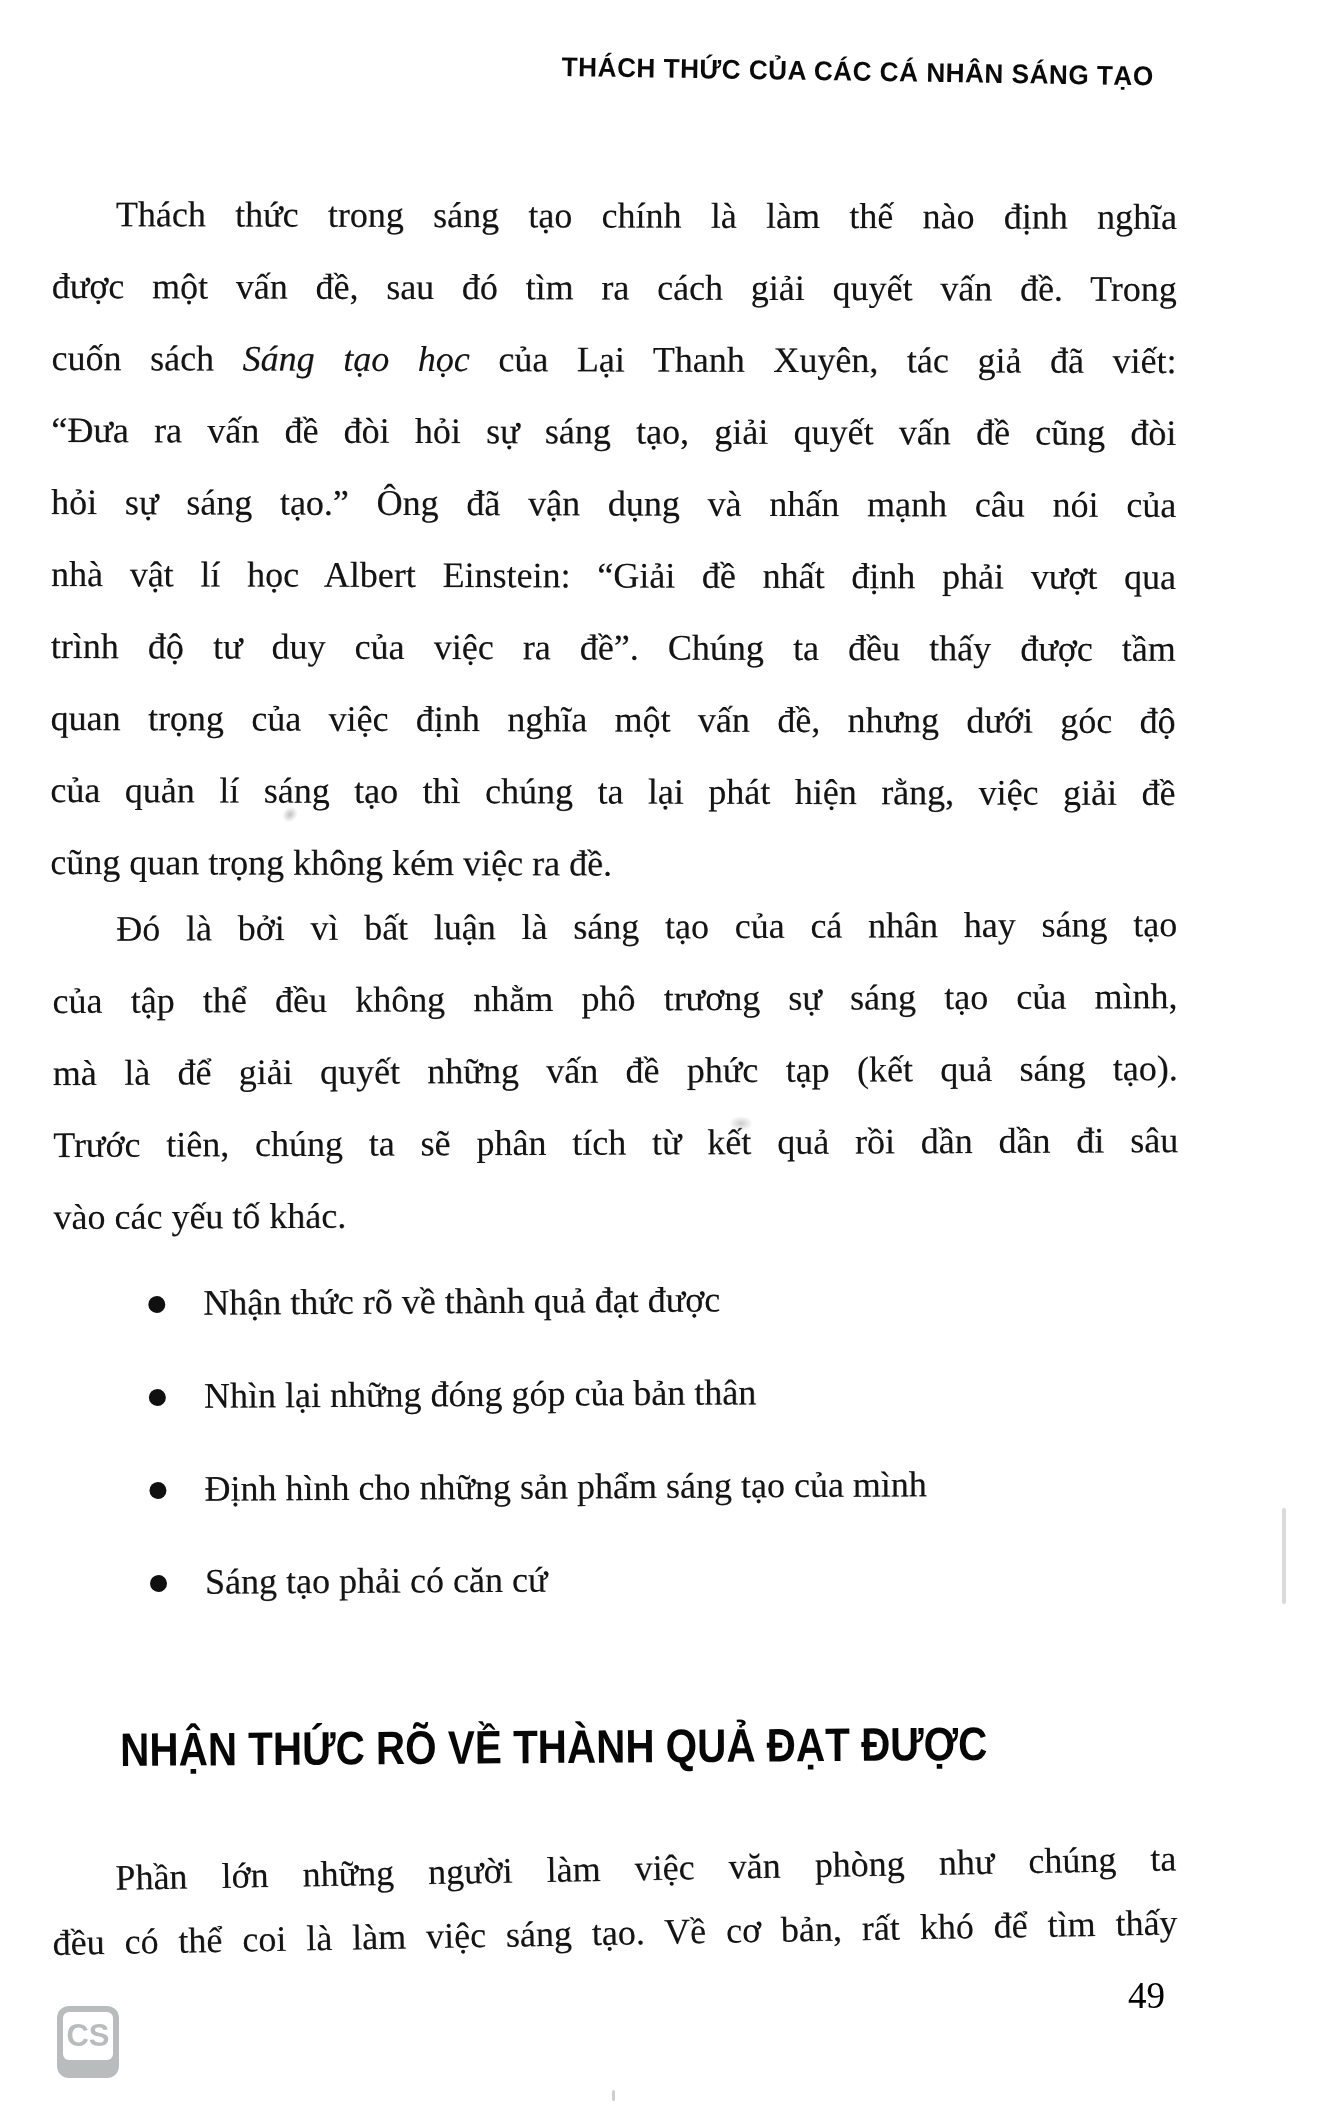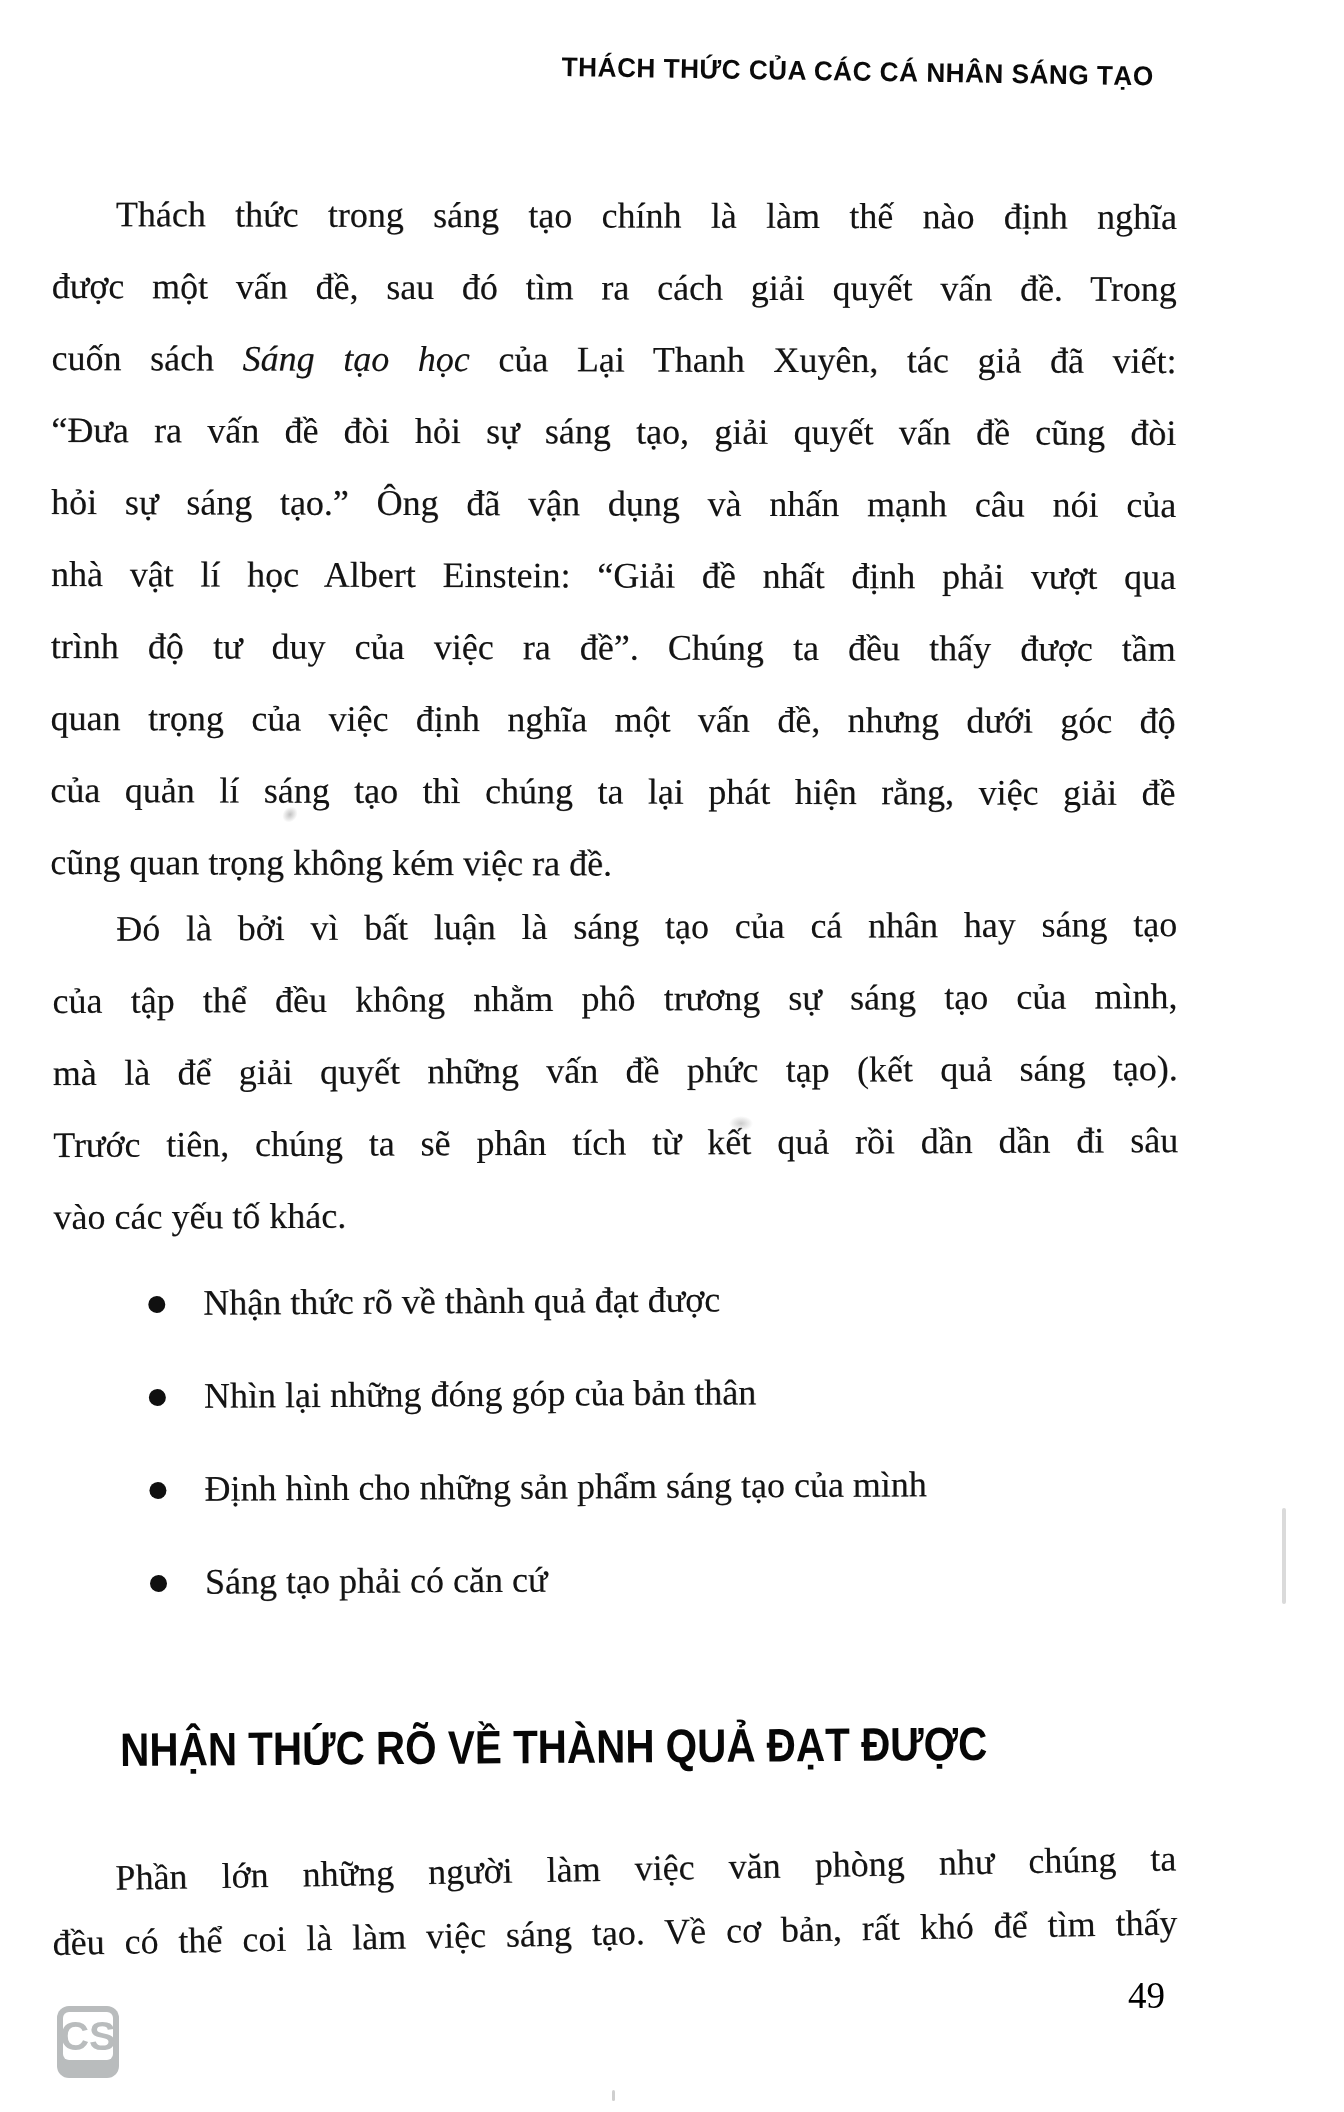--- a/index.html
+++ b/index.html
@@ -58,21 +58,21 @@
   .cs-badge{
     position:absolute;left:57px;top:2006px;
     width:62px;height:72px;border-radius:12px;
     background:#b9bcbd;
   }
   .cs-badge .cs-inner{
     position:absolute;left:6px;right:6px;top:6px;bottom:18px;
     background:#ffffff;border-radius:6px;
     display:flex;align-items:center;justify-content:center;
     font-family:"Liberation Sans", sans-serif;
-    font-weight:bold;font-size:40px;color:#b9bcbd;
+    font-weight:bold;font-size:31px;color:#b9bcbd;
   }
   .watermark-text{
     position:absolute;left:140px;top:2012px;
     font-family:"Liberation Sans", sans-serif;
     font-size:49px;color:#b9bcbd;letter-spacing:.5px;white-space:nowrap;
   }
   .page-number{
     position:absolute;left:1128px;top:1974px;
     font-size:37px;color:#000000;
   }

